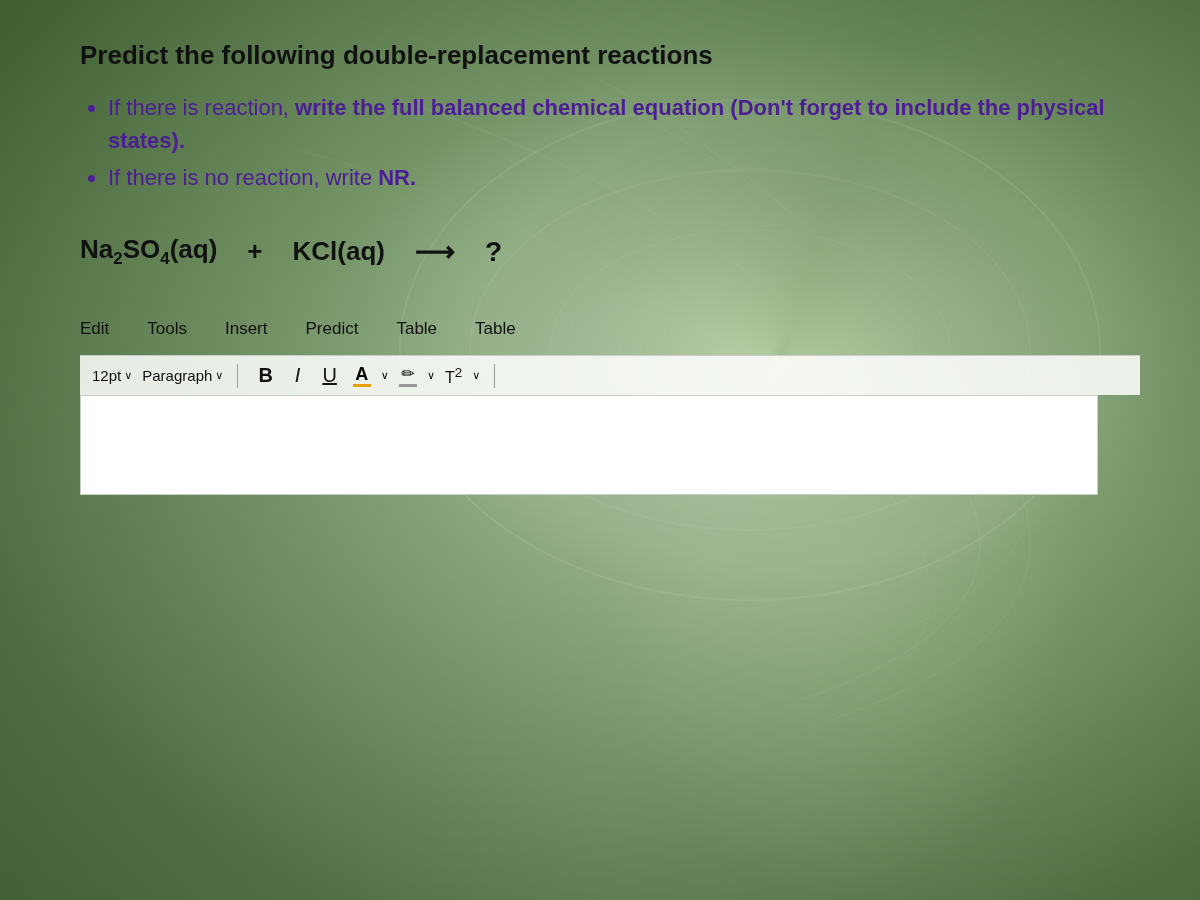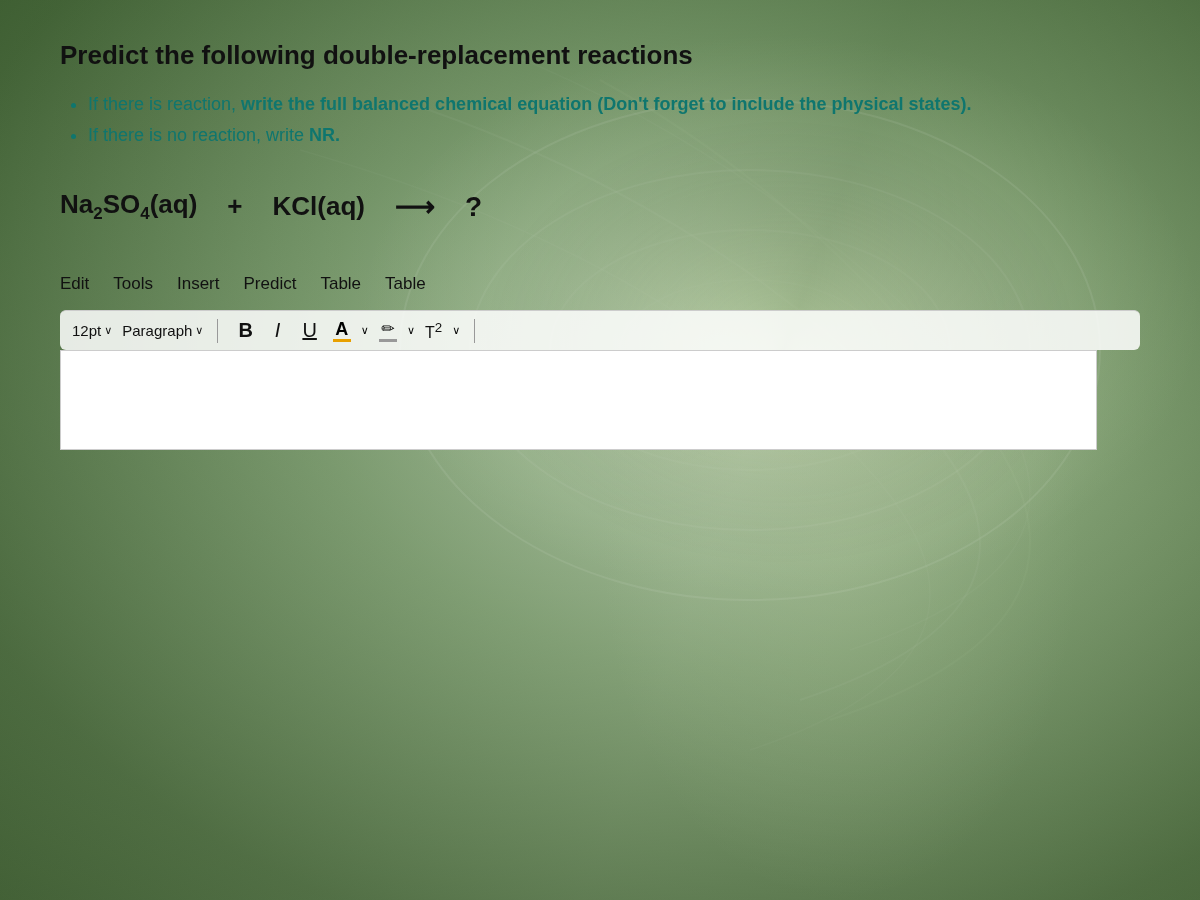--- a/index.html
+++ b/index.html
@@ -34,38 +34,39 @@
       position: absolute;
       inset: 0;
       background: conic-gradient(from 200deg at 65% 40%, rgba(160,185,140,0.4), rgba(100,140,80,0.3), rgba(60,100,40,0.4), rgba(140,170,110,0.3), rgba(160,185,140,0.4));
       opacity: 0.7;
     }
 
     .content {
       position: absolute;
       inset: 0;
       padding: 40px 60px 20px 60px;
+      margin-left: 20px;
     }
 
     .title {
       font-size: 26px;
       font-weight: bold;
       color: #111;
       margin-bottom: 20px;
     }
 
     .bullet-list {
       list-style: disc;
       padding-left: 28px;
       margin-bottom: 30px;
     }
 
     .bullet-list li {
-      font-size: 18px;
-      color: #0f766e;
+      font-size: 22px;
+      color: #4c1d95;
       line-height: 1.5;
       margin-bottom: 4px;
     }
 
     .bullet-list li strong {
       font-weight: bold;
     }
 
     .reaction-line {
       font-size: 26px;
@@ -83,42 +84,41 @@
     }
 
     .question-mark {
       font-size: 28px;
     }
 
     
     .menu-bar {
       display: flex;
       align-items: center;
-      gap: 24px;
+      gap: 38px;
       font-size: 17px;
       color: #111;
       margin-bottom: 16px;
       background: transparent;
     }
 
     .menu-item {
       cursor: pointer;
       color: #111;
     }
 
     
     .toolbar {
       display: flex;
       align-items: center;
       gap: 10px;
       background: rgba(255,255,255,0.85);
       border-top: 1px solid #ccc;
       padding: 6px 12px;
       font-size: 16px;
-      border-radius: 6px;
     }
 
     .toolbar-separator {
       width: 1px;
       height: 24px;
       background: #999;
       margin: 0 4px;
     }
 
     .toolbar-btn {

